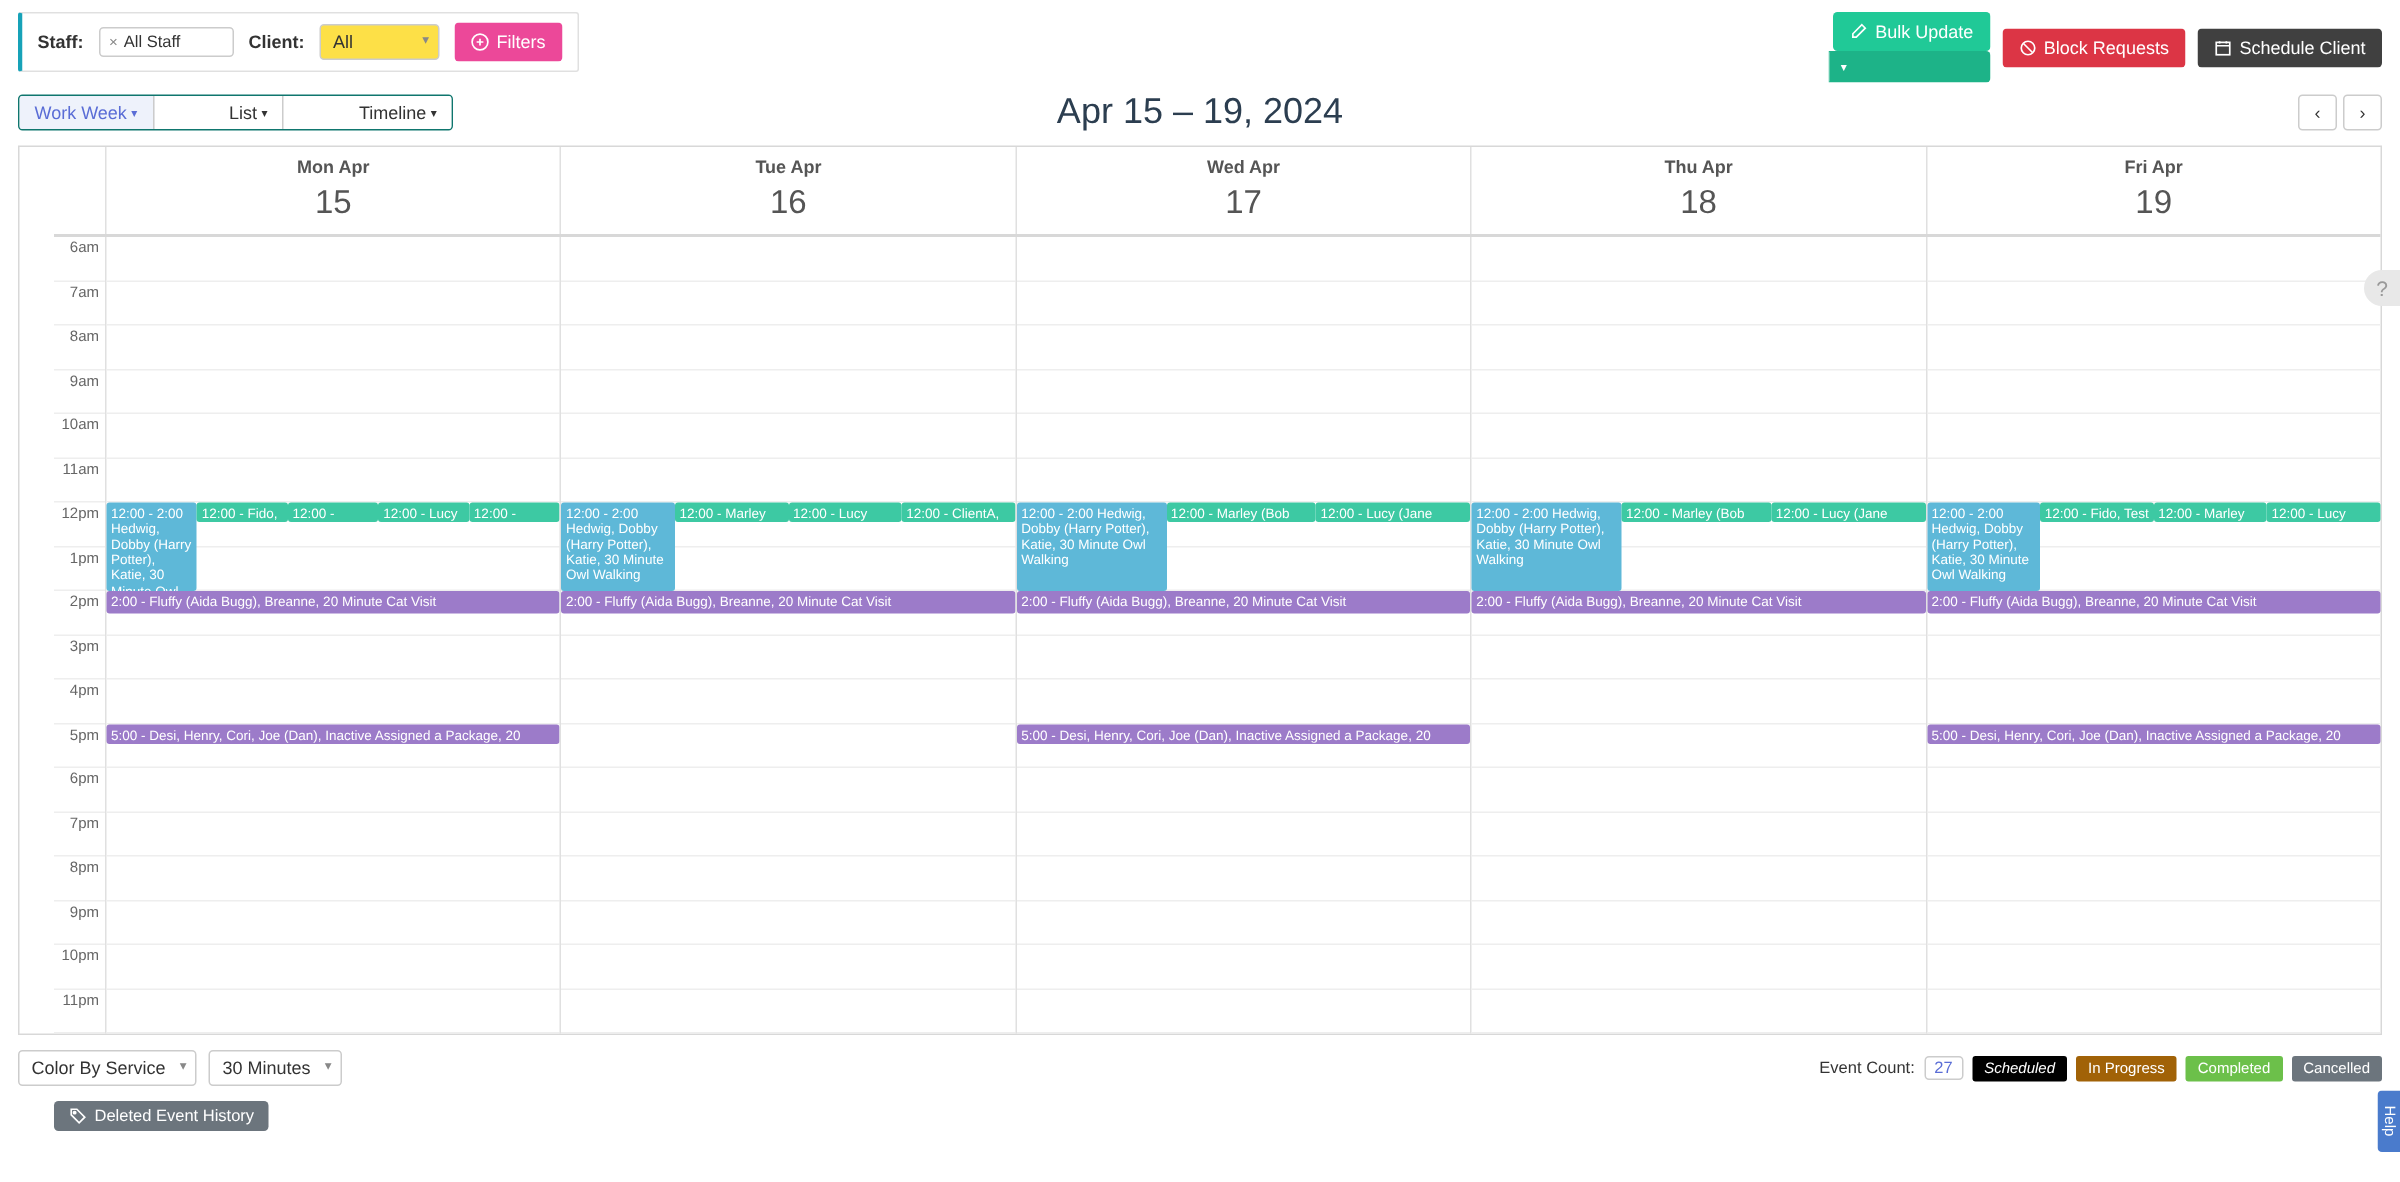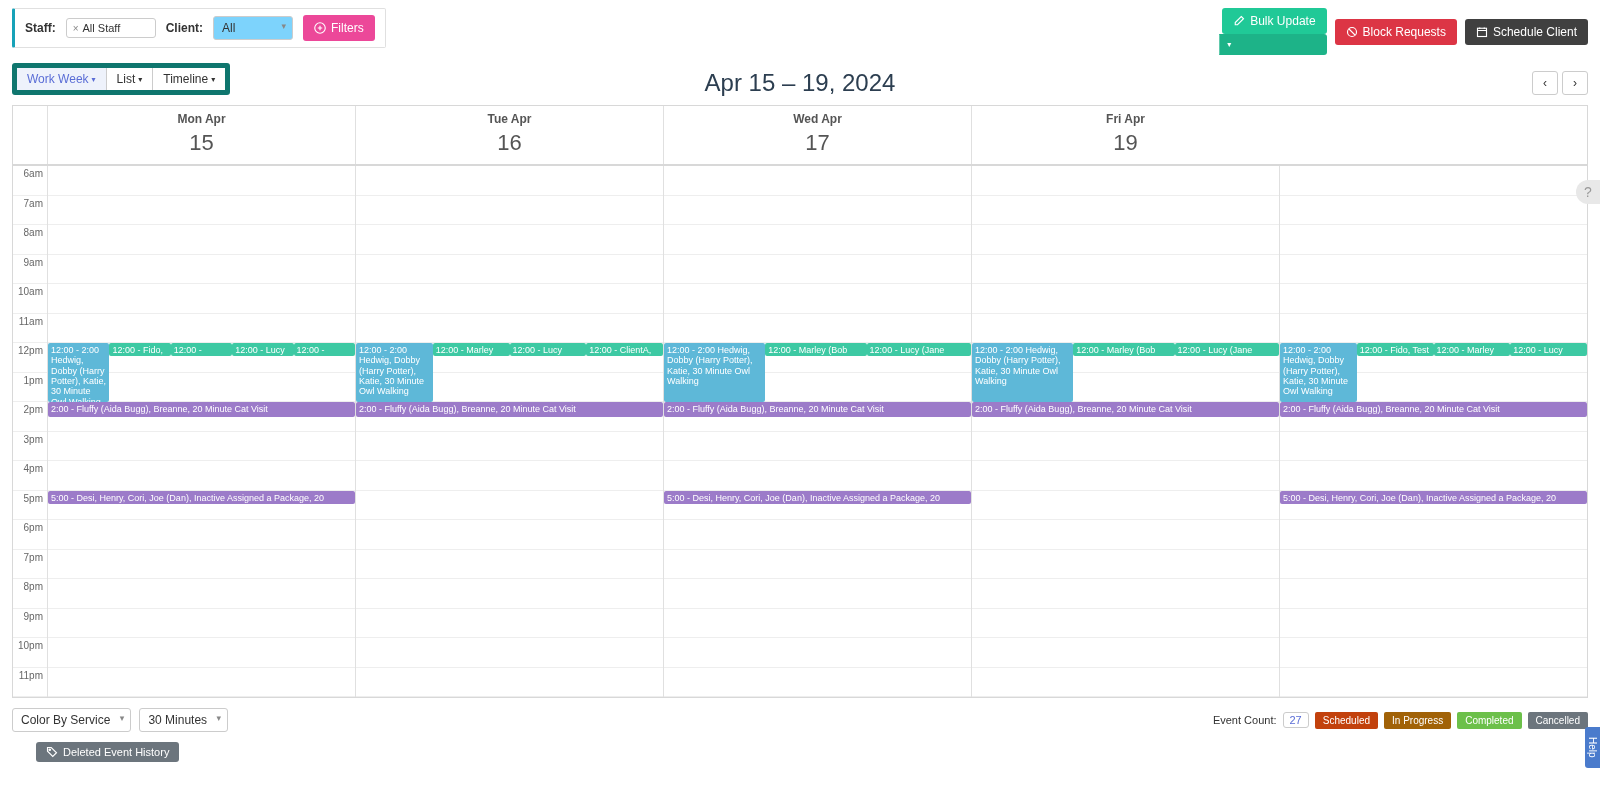--- a/index.html
+++ b/index.html
@@ -3,44 +3,44 @@
 <meta charset="utf-8">
 <style>
 * { box-sizing: border-box; margin: 0; padding: 0; }
 body { font-family: -apple-system, BlinkMacSystemFont, "Segoe UI", Helvetica, Arial, sans-serif; font-size: 13px; color: #333; background: #fff; }
 
 .topbar { display: flex; justify-content: space-between; align-items: flex-start; padding: 8px 12px 4px; }
 .filter-box { border: 1px solid #e0e0e0; border-left: 3px solid #17a2b8; padding: 6px 10px; display: flex; align-items: center; gap: 10px; border-radius: 2px; }
 .filter-label { font-size: 12px; font-weight: 700; color: #333; }
 .tag-input { border: 1px solid #ccc; padding: 3px 6px; border-radius: 3px; font-size: 11px; display: inline-flex; align-items: center; gap: 4px; min-width: 90px; background:#fff;}
 .tag-input .x { color:#888; font-size:10px;}
-.select-box { border: 1px solid #ccc; padding: 4px 22px 4px 8px; border-radius: 3px; font-size: 12px; position: relative; background:#7dd3fc; min-width:80px;}
+.select-box { border: 1px solid #ccc; padding: 4px 22px 4px 8px; border-radius: 3px; font-size: 12px; position: relative; background:#fde047; min-width:80px;}
 .select-box::after { content:"▾"; position:absolute; right:6px; font-size:9px; color:#888;}
 .btn { display:inline-flex; align-items:center; gap:5px; padding: 5px 10px; border-radius: 3px; font-size: 12px; border: 1px solid transparent; cursor:pointer; color:#fff;}
 .btn-info { background:#ec4899; }
 .btn-teal { background:#20c997; }
 .btn-red { background:#dc3545; }
 .btn-blue { background:#404040;align-items:center; }
 .btn-group-caret{ background:#1db388; padding:5px 7px; border-left:1px solid rgba(255,255,255,.3); border-radius:0 3px 3px 0; margin-left:-3px;}
 .action-buttons{display:flex; gap:8px; align-items:center;}
 .icon{width:12px;height:12px;}
 
 .viewbar { padding: 4px 12px 0; }
-.view-tabs { display:inline-flex; border:5px solid #0f766e; border-radius:3px; overflow:hidden;}
+.view-tabs { display:inline-flex; border:1px solid #0f766e; border-radius:3px; overflow:hidden;gap:40px;}
 .view-tab { padding:4px 10px; font-size:12px; border-right:1px solid #ccc; cursor:pointer; background:#fff; display:flex;align-items:center;gap:3px;}
 .view-tab:last-child{border-right:none;}
 .view-tab.active{ background:#eef2fb; color:#5a6dd6;}
 .caret-sml{font-size:8px;}
 
 .title-row{display:flex;align-items:center;justify-content:center;position:relative; margin-top:-26px; margin-bottom:8px;}
 .date-title{font-size:24px; color:#2c3e50; font-weight:400;}
 .nav-arrows{position:absolute; right:12px; display:flex; gap:4px;}
 .nav-btn{border:1px solid #ccc; padding:4px 10px; border-radius:3px; font-size:12px; background:#fff; cursor:pointer;}
 
-.calendar{margin:0 12px; border:1px solid #d8d8d8;}
+.calendar{margin:0 12px; border:1px solid #d8d8d8;padding-left:23px;}
 .cal-header{display:grid; grid-template-columns:34px repeat(5,1fr); border-bottom:2px solid #d8d8d8;}
 .cal-head-cell{border-left:1px solid #e0e0e0; text-align:center; padding:6px 0 8px;}
 .cal-head-cell:first-child{border-left:none;}
 .dow{font-size:12px; font-weight:700; color:#555;}
 .dnum{font-size:22px; color:#555; margin-top:4px;}
 
 .cal-body{display:grid; grid-template-columns:34px repeat(5,1fr); position:relative;}
 .time-col{}
 .time-slot{height:29.5px; border-bottom:1px solid #eee; font-size:10px; color:#666; text-align:right; padding-right:4px; padding-top:2px;}
 .day-col{border-left:1px solid #e0e0e0; position:relative;}
@@ -51,21 +51,21 @@
 .ev-teal{background:#3dc9a3;}
 .ev-purple{background:#9c7bc9;}
 
 .footer{display:flex;justify-content:space-between;align-items:center;padding:10px 12px;}
 .footer-left{display:flex;gap:8px;}
 .sel{border:1px solid #ccc;padding:4px 20px 4px 8px;border-radius:3px;font-size:12px;position:relative;background:#fff;}
 .sel::after{content:"▾";position:absolute;right:6px;font-size:9px;color:#888;}
 .footer-right{display:flex;align-items:center;gap:6px;font-size:11px;}
 .count-box{border:1px solid #ccc;padding:1px 6px;border-radius:3px;color:#5a6dd6;font-size:11px;}
 .badge{padding:3px 8px;border-radius:2px;color:#fff;font-size:10px;}
-.b-blue{background:#c2410c;}
+.b-blue{background:#000000;font-style:italic;}
 .b-teal{background:#a16207;}
 .b-green{background:#6cc04a;}
 .b-gray{background:#6c757d;}
 
 .deleted-history{margin:0 12px 12px;padding-left:24px;}
 .btn-slate{background:#6c757d;color:#fff;padding:4px 10px;border-radius:3px;font-size:11px;display:inline-flex;align-items:center;gap:5px;}
 
 .help-tab{position:fixed;right:0;bottom:20px;background:#4a7bcc;color:#fff;writing-mode:vertical-rl;padding:10px 2px;font-size:10px;border-radius:3px 0 0 3px;cursor:pointer;}
 .help-circle{position:fixed;right:0;top:180px;width:24px;height:24px;background:#e8e8e8;border-radius:50% 0 0 50%;display:flex;align-items:center;justify-content:center;color:#999;font-size:14px;}
 
@@ -154,20 +154,24 @@
       </div>
     <div class="cal-head-cell">
         <div class="dow">Tue Apr</div>
         <div class="dnum">16</div>
       </div>
     <div class="cal-head-cell">
         <div class="dow">Wed Apr</div>
         <div class="dnum">17</div>
       </div>
     <div class="cal-head-cell">
+        <div class="dow">Thu Apr</div>
+        <div class="dnum">18</div>
+      </div>
+    <div class="cal-head-cell">
         <div class="dow">Fri Apr</div>
         <div class="dnum">19</div>
       </div>
   </div>
   <div class="cal-body" id="cal-body">
     <div class="time-col" id="time-col">
         <div class="time-slot">6am</div>
         <div class="time-slot">7am</div>
         <div class="time-slot">8am</div>
         <div class="time-slot">9am</div>

